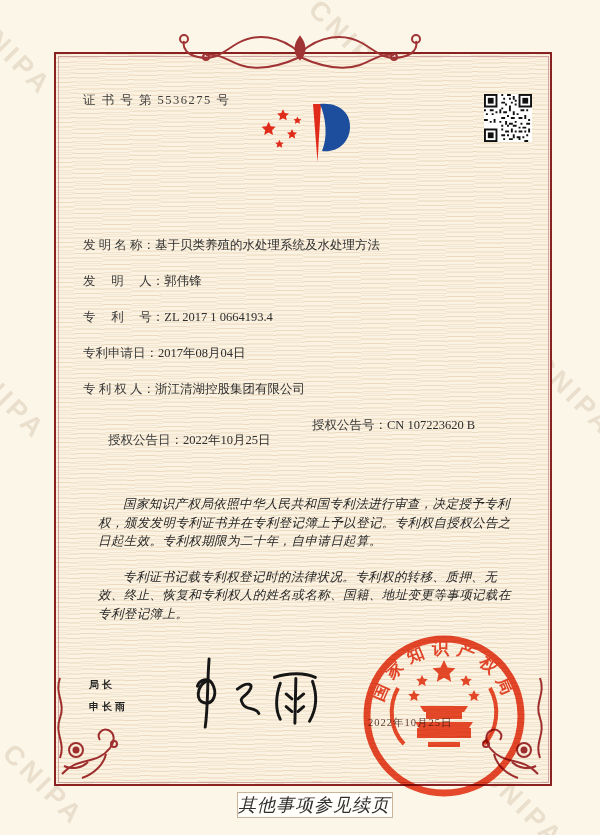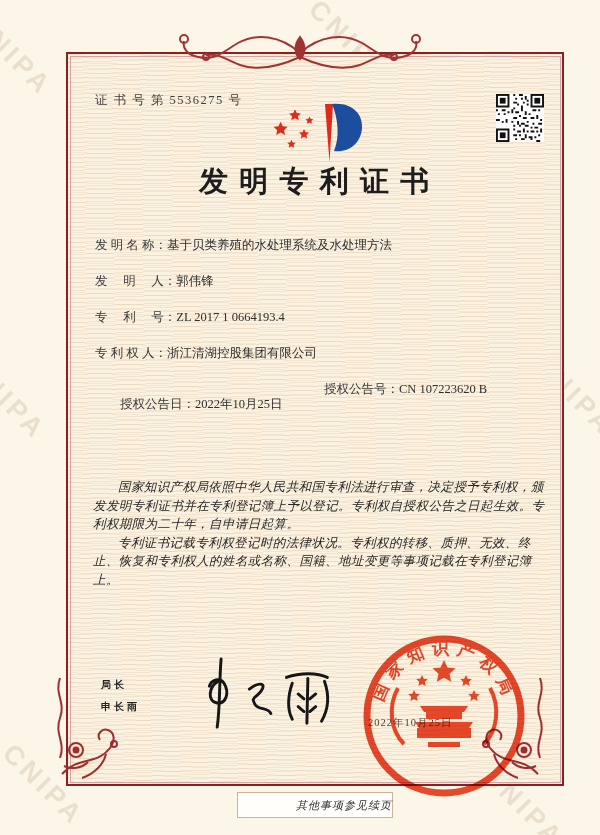--- a/index.html
+++ b/index.html
@@ -1,52 +1,52 @@
 <!DOCTYPE html>
 <html><head>
 <meta charset="utf-8">
 <style>
   html,body{margin:0;padding:0;background:#fdf8ee;}
   .page{position:relative;width:600px;height:835px;background:#fcf6e9;overflow:hidden;
         font-family:"Liberation Serif","DejaVu Serif",serif;color:#2b2b2b;}
   .wm{position:absolute;font-family:"Liberation Sans","DejaVu Sans",sans-serif;
       font-weight:bold;font-size:27px;letter-spacing:4px;color:rgba(186,162,130,0.28);
       transform:rotate(45deg);transform-origin:left top;white-space:pre;pointer-events:none;}
-  .frame{position:absolute;left:66px;top:52px;width:494px;height:730px;
+  .frame{position:absolute;left:54px;top:52px;width:494px;height:730px;
          border:2.5px solid #8a2121;
          background:
            repeating-linear-gradient(178deg, rgba(205,170,125,0.20) 0 1px, rgba(0,0,0,0) 1px 4px),
            repeating-linear-gradient(182deg, rgba(205,170,125,0.16) 0 1px, rgba(0,0,0,0) 1px 5px),
            #fbf2e1;}
   .frame::before{content:"";position:absolute;inset:1.5px;border:1px solid #d2a3a3;pointer-events:none;}
   .cert-no{position:absolute;left:27px;top:38px;font-size:12.5px;letter-spacing:1.5px;
            color:#3d3d3d;white-space:pre;}
   .logo{position:absolute;left:200px;top:48px;}
   .qr{position:absolute;left:428px;top:40px;}
   .title{position:absolute;left:0;top:108px;width:100%;text-align:center;font-size:29px;
          font-weight:bold;letter-spacing:2px;color:#1d1d1d;white-space:pre;}
   .fields{position:absolute;left:27px;top:183px;width:445px;font-size:12.5px;color:#333;}
   .frow{position:relative;height:36px;white-space:pre;}
   .flabel{color:#3a3a3a;}
   .fval{color:#2e2e2e;margin-top:18px;}
   .pair2{position:absolute;left:229px;top:0;white-space:pre;}
   .paras{position:absolute;left:25px;top:424px;width:452px;font-size:12.5px;line-height:18.6px;
          color:#262626;font-style:italic;letter-spacing:0.4px;}
-  .paras p{margin:0;text-indent:2em;}
+  .paras p{margin:17px;text-indent:2em;}
   .signer{position:absolute;left:33px;top:620px;font-family:"Liberation Sans","DejaVu Sans",sans-serif;
           font-size:10px;letter-spacing:3px;color:#222;line-height:22px;font-weight:600;}
   .sig{position:absolute;left:122px;top:600px;}
   .page-no{position:absolute;left:0;top:700px;width:100%;text-align:center;font-size:11px;
            letter-spacing:1px;color:#3c3c3c;white-space:pre;margin-top:38px;}
   .seal-wrap{position:absolute;left:358px;top:630px;width:172px;height:172px;mix-blend-mode:multiply;}
   .seal-date{position:absolute;left:368px;top:716px;width:150px;font-size:10.5px;letter-spacing:1px;
              color:rgba(64,22,18,0.85);white-space:pre;z-index:5;}
   .note-box{position:absolute;left:237px;top:792px;width:156px;height:26px;background:#fffefb;
-            border:1px solid #c8b49a;display:flex;align-items:center;justify-content:flex-end;
-            font-size:11px;font-style:italic;color:#2e2e2e;letter-spacing:1px;box-sizing:border-box;}
+            border:1px solid #c8b49a;display:flex;align-items:center;justify-content:flex-start;
+            font-size:18px;font-style:italic;color:#2e2e2e;letter-spacing:1px;box-sizing:border-box;}
   .flourish{position:absolute;pointer-events:none;}
   svg{display:block;}
 </style>
 </head>
 <body>
 
 <div class="page">
 
   <span class="wm" style="left:-14px;top:8px">CNIPA</span>
   <span class="wm" style="left:324px;top:-6px">CNIPA</span>
@@ -86,26 +86,26 @@
           <rect x="19" y="1" width="5" height="5"></rect>
           <rect x="1" y="19" width="5" height="5"></rect>
         </g>
       <g fill="#111">
           <rect x="2" y="2" width="3" height="3"></rect>
           <rect x="20" y="2" width="3" height="3"></rect>
           <rect x="2" y="20" width="3" height="3"></rect>
         </g>
     </svg>
 
-    <div class="title">发 明 专 利 证 书</div>
 
     <div class="fields">
       <div class="frow"><span class="flabel">发 明 名 称：</span><span class="fval">基于贝类养殖的水处理系统及水处理方法</span></div>
       <div class="frow"><span class="flabel">发　 明　 人：</span><span class="fval">郭伟锋</span></div>
       <div class="frow"><span class="flabel">专　 利　 号：</span><span class="fval">ZL 2017 1 0664193.4</span></div>
+      <div class="frow"><span class="flabel">专利申请日：</span><span class="fval">2017年08月04日</span></div>
       <div class="frow"><span class="flabel">专 利 权 人：</span><span class="fval">浙江清湖控股集团有限公司</span></div>
       <div class="frow">
         <span class="flabel">授权公告日：</span><span class="fval">2022年10月25日</span>
         <span class="pair2"><span class="flabel">授权公告号：</span><span class="fval">CN 107223620 B</span></span>
       </div>
     </div>
 
     <div class="paras">
       <p>国家知识产权局依照中华人民共和国专利法进行审查，决定授予专利权，颁发发明专利证书并在专利登记簿上予以登记。专利权自授权公告之日起生效。专利权期限为二十年，自申请日起算。</p>
       <p>专利证书记载专利权登记时的法律状况。专利权的转移、质押、无效、终止、恢复和专利权人的姓名或名称、国籍、地址变更等事项记载在专利登记簿上。</p>

